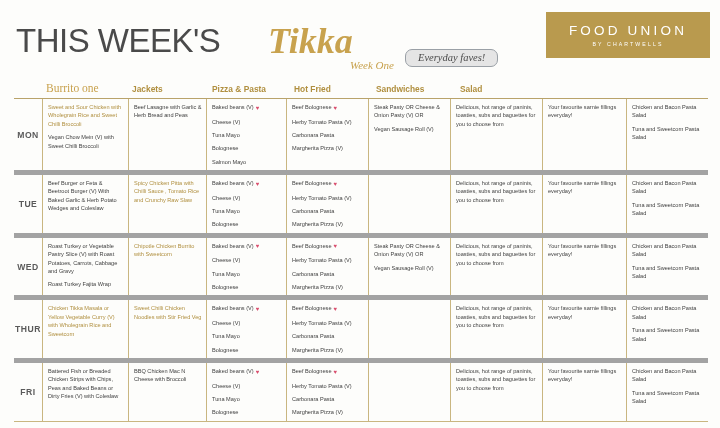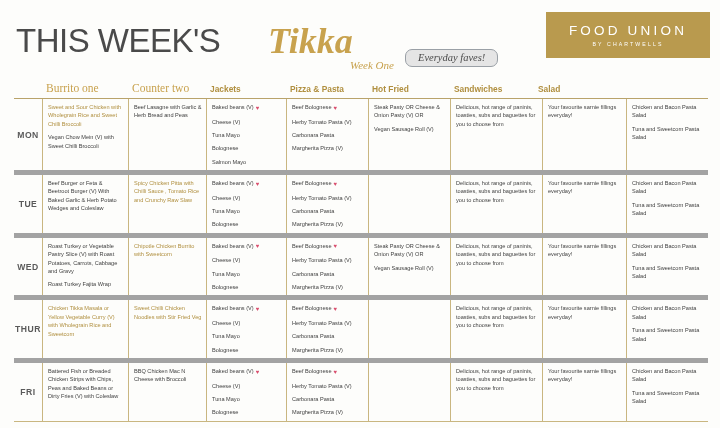--- a/index.html
+++ b/index.html
@@ -115,21 +115,20 @@
 
   <div class="brandbox">
     <div class="b1">FOOD UNION</div>
     <div class="b2">BY CHARTWELLS</div>
   </div>
 
   <div class="grid">
     <div class="hdr">
       <div class="c-day" style="border-right:none;"></div>
       <div class="cell w1 counter">Burrito one</div>
-      <div class="cell w2 counter">Counter two</div>
       <div class="cell w3 gold">Jackets</div>
       <div class="cell w4 gold">Pizza &amp; Pasta</div>
       <div class="cell w5 gold">Hot Fried</div>
       <div class="cell w7 gold">Sandwiches</div>
       <div class="cell w8 gold">Salad</div>
     </div>
     <div class="hline"></div>
 
     <div id="rows-container">
         <div class="row">

